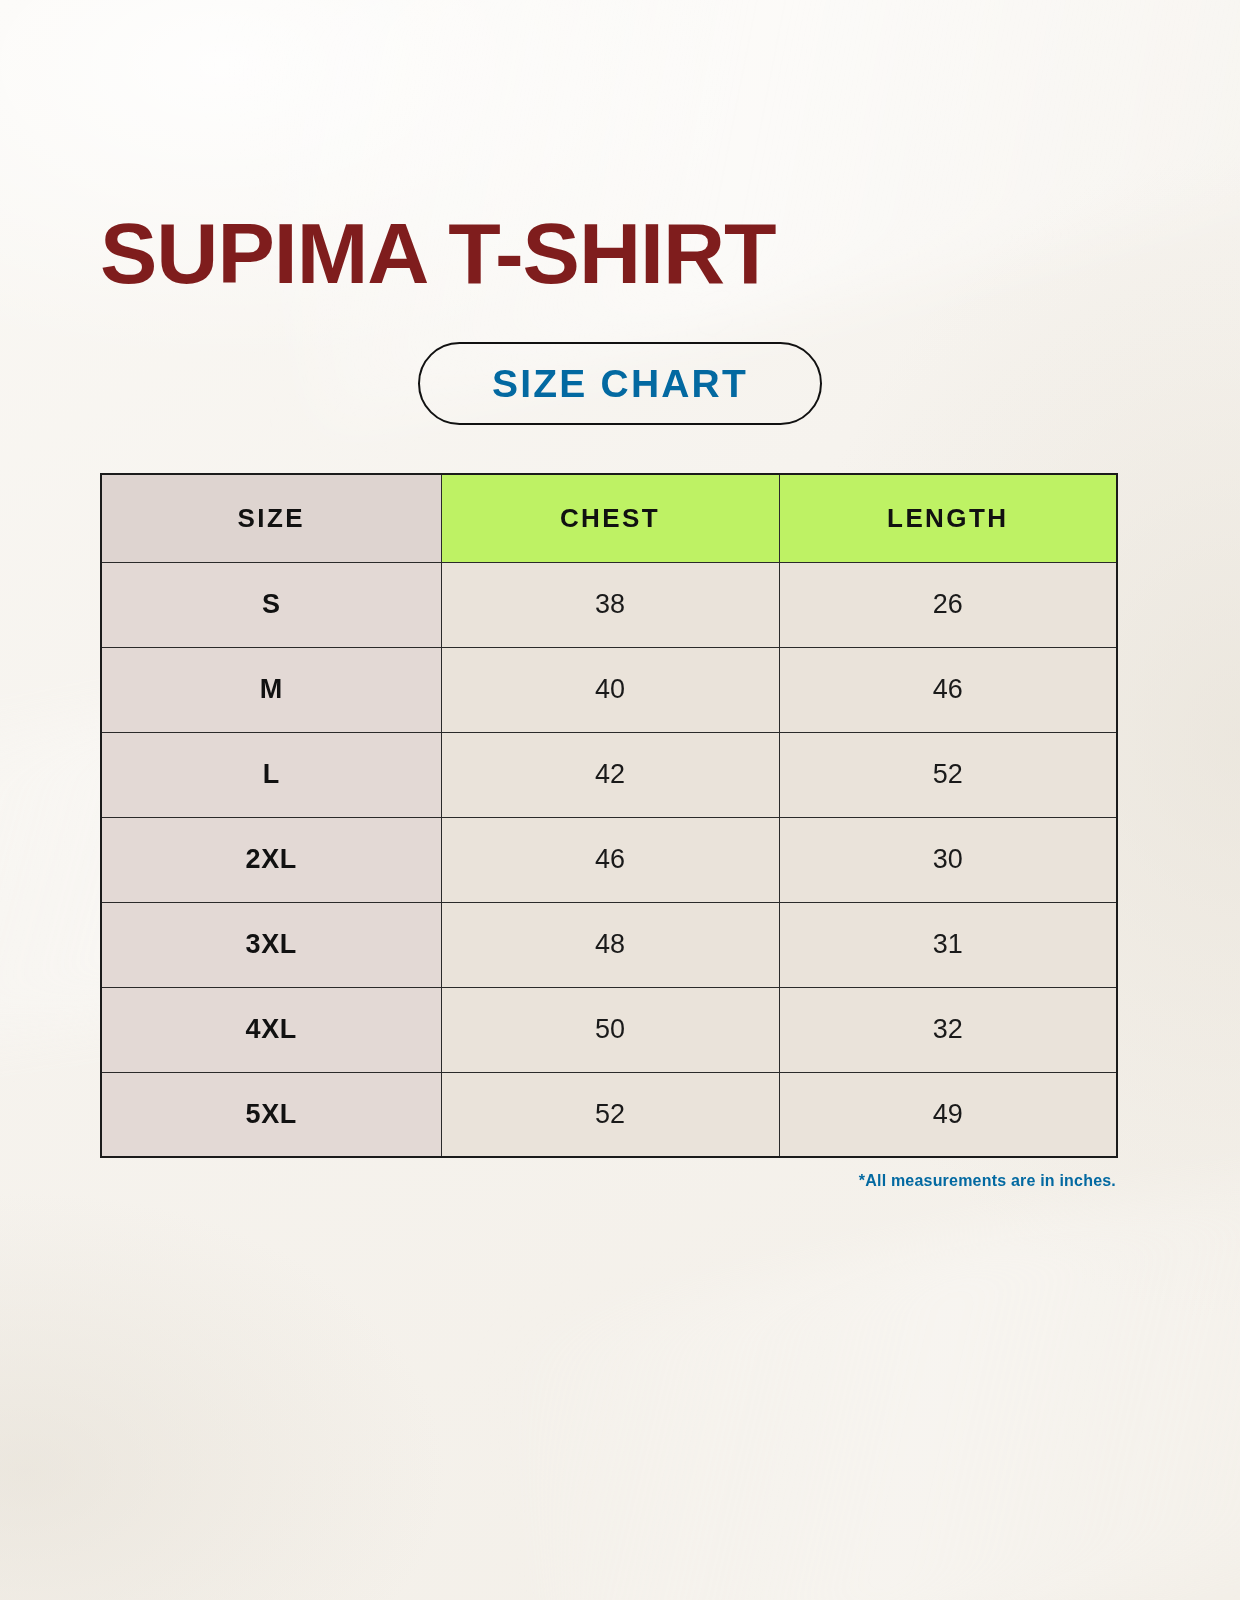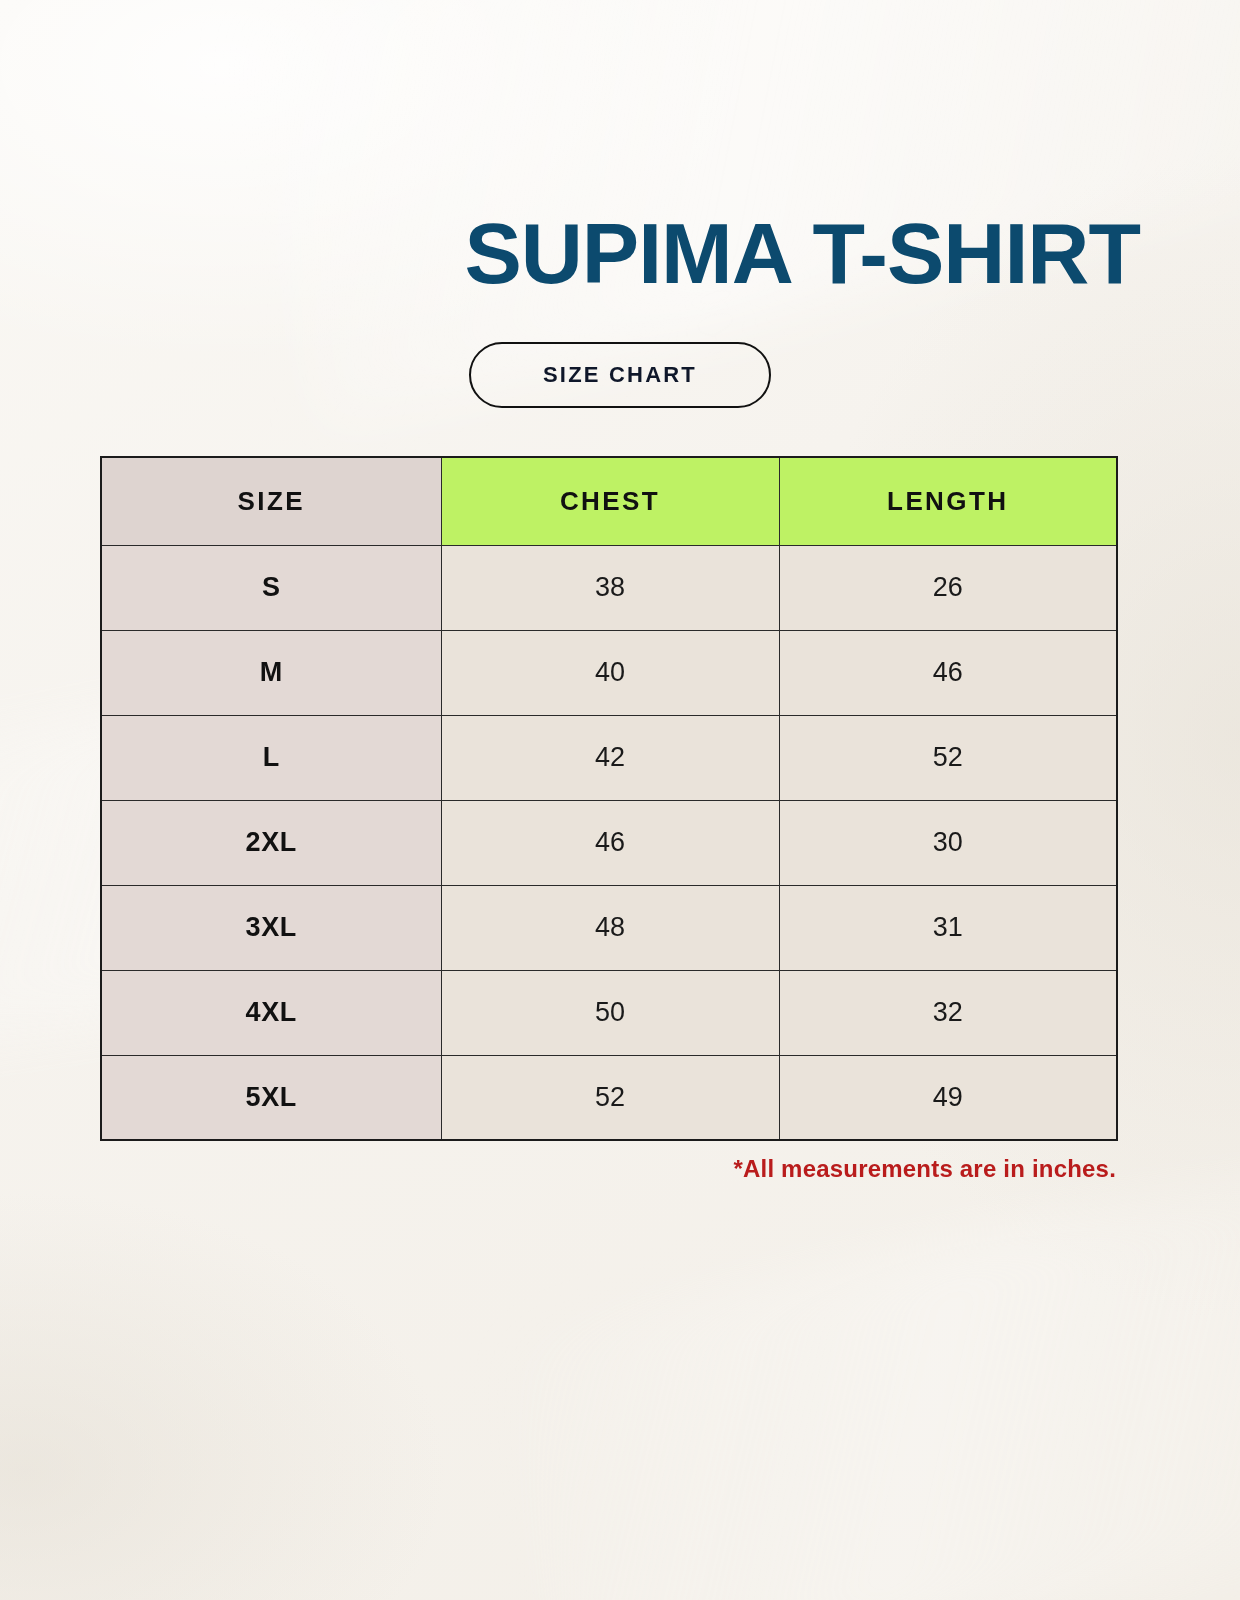--- a/index.html
+++ b/index.html
@@ -38,43 +38,43 @@
   .s3 { top: 1240px; left: 520px; width: 900px; height: 380px; transform: rotate(-12deg); opacity: .5; }
 
   .page {
     position: relative;
     width: 1240px;
     height: 1600px;
     padding: 0 100px;
   }
 
   .title {
-    text-align: right;
+    text-align: left;
     font-size: 86px;
     font-weight: 700;
     letter-spacing: -1px;
     line-height: 1;
     margin: 0;
     padding-top: 210px;
-    color: #0c4a6e;
+    color: #7f1d1d;
   }
 
   .badge-wrap {
     display: flex;
     justify-content: center;
     margin-top: 46px;
   }
   .badge {
     border: 2.5px solid #111111;
     border-radius: 48px;
     padding: 20px 72px;
-    font-size: 22px;
+    font-size: 39px;
     font-weight: 700;
     letter-spacing: 2.2px;
-    color: #0f172a;
+    color: #0369a1;
     background: transparent;
     line-height: 1;
   }
 
   .table-wrap {
     margin-top: 48px;
   }
   table {
     width: 1016px;
     border-collapse: collapse;
@@ -110,25 +110,25 @@
   tbody td.val-cell {
     background: #eae3da;
     font-size: 27px;
     font-weight: 400;
     color: #1a1a1a;
   }
 
   .footnote {
     width: 1016px;
     text-align: right;
-    font-size: 24px;
+    font-size: 16px;
     font-weight: 700;
     letter-spacing: .2px;
     margin-top: 14px;
-    color: #b91c1c;
+    color: #0369a1;
   }
 </style>
 </head>
 <body>
 
 <div class="bg-wash"></div>
 <div class="bg-streak s1"></div>
 <div class="bg-streak s2"></div>
 <div class="bg-streak s3"></div>
 

